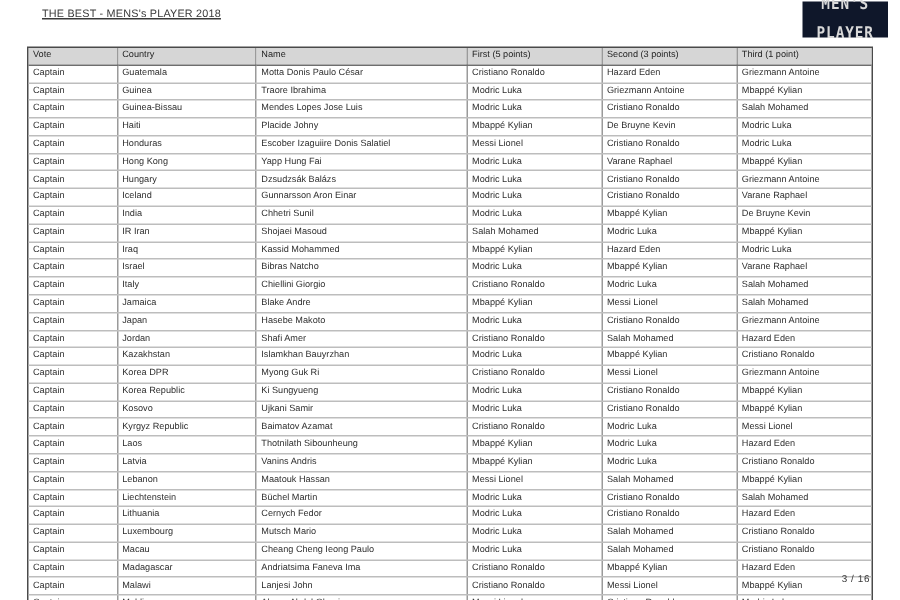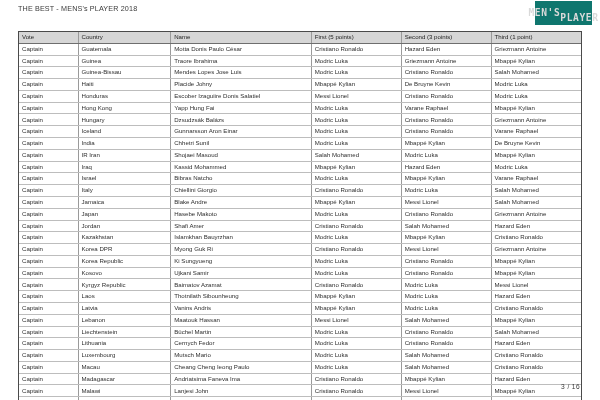--- a/index.html
+++ b/index.html
@@ -19,36 +19,37 @@
 
   
   .page-header {
     position: absolute;
     left: 0; top: 0;
     width: 600px;
     height: 30px;
   }
   .doc-title {
     position: absolute;
-    left: 18px;
+    left: 28px;
     top: 4px;
     font-size: 7.2px;
     letter-spacing: .15px;
     color: #3a3a3a;
     white-space: nowrap;
+    text-decoration: underline;
   }
   .brand-logo {
     position: absolute;
     right: 8px;
     top: 1px;
     width: 57px;
     height: 24px;
-    background: #0f766e;
+    background: #0f172a;
     display: flex;
-    flex-direction: row;
+    flex-direction: column;
     align-items: center;
     justify-content: center;
     line-height: 1;
     padding: 0 1px;
     box-sizing: border-box;
   }
   .brand-line {
     color: #d9d9d9;
     font-family: "DejaVu Sans Mono", monospace;
     font-weight: bold;

